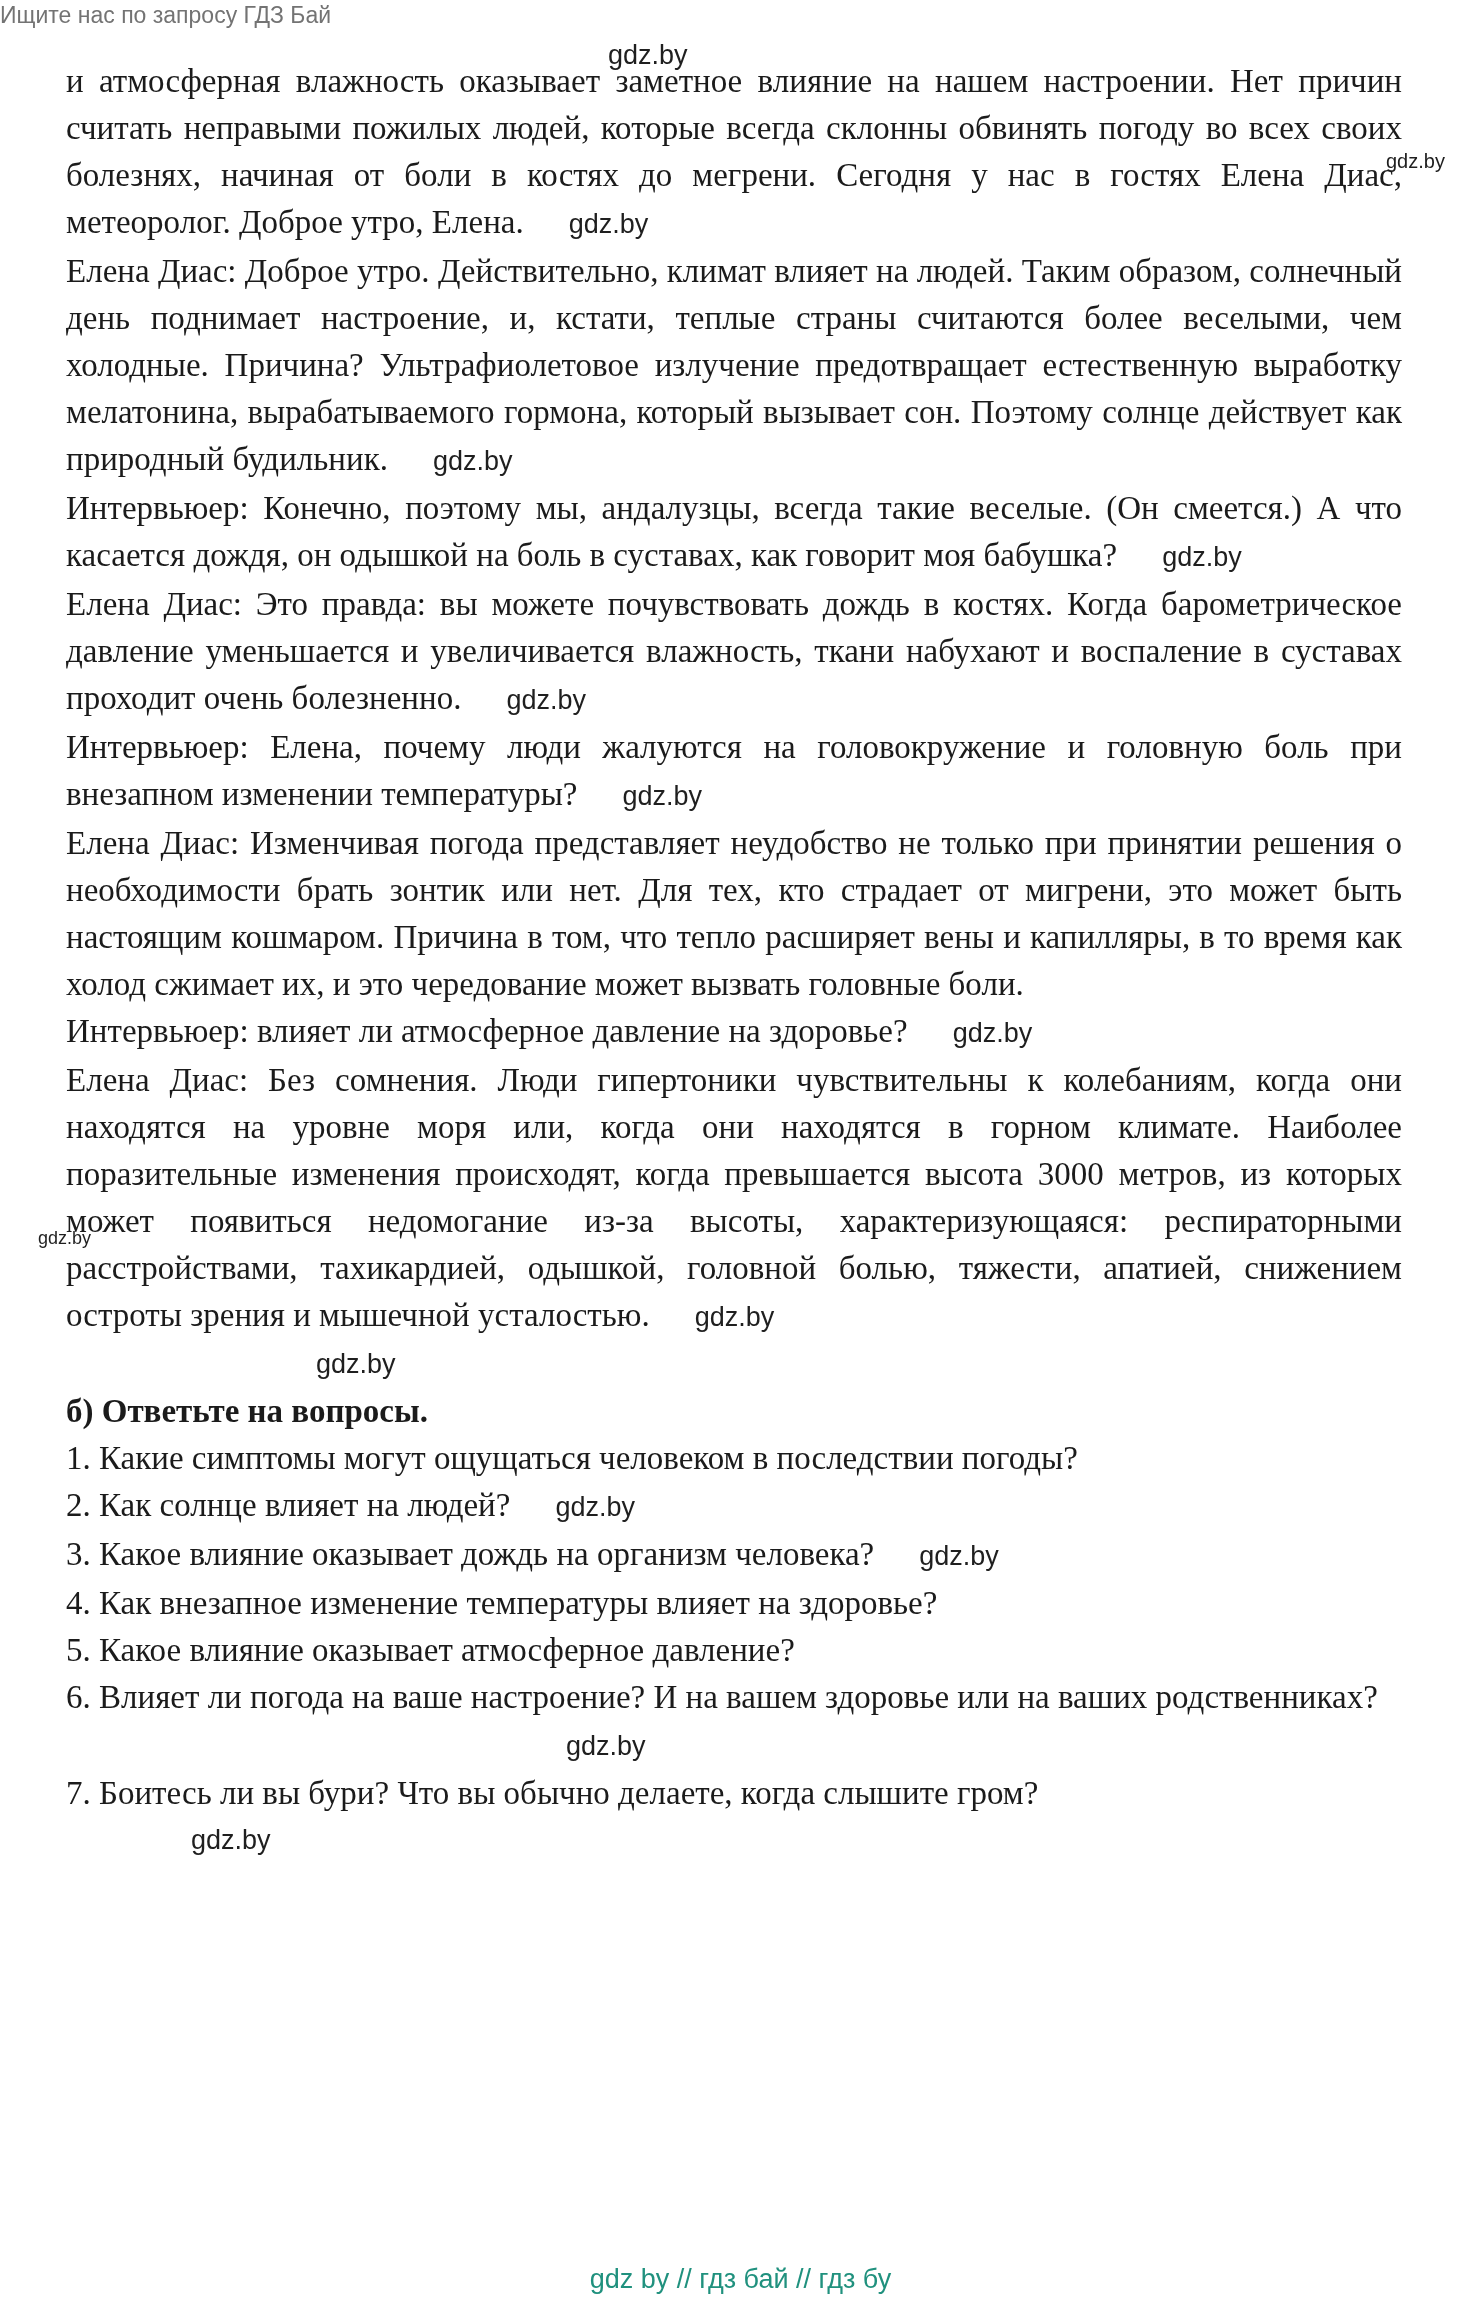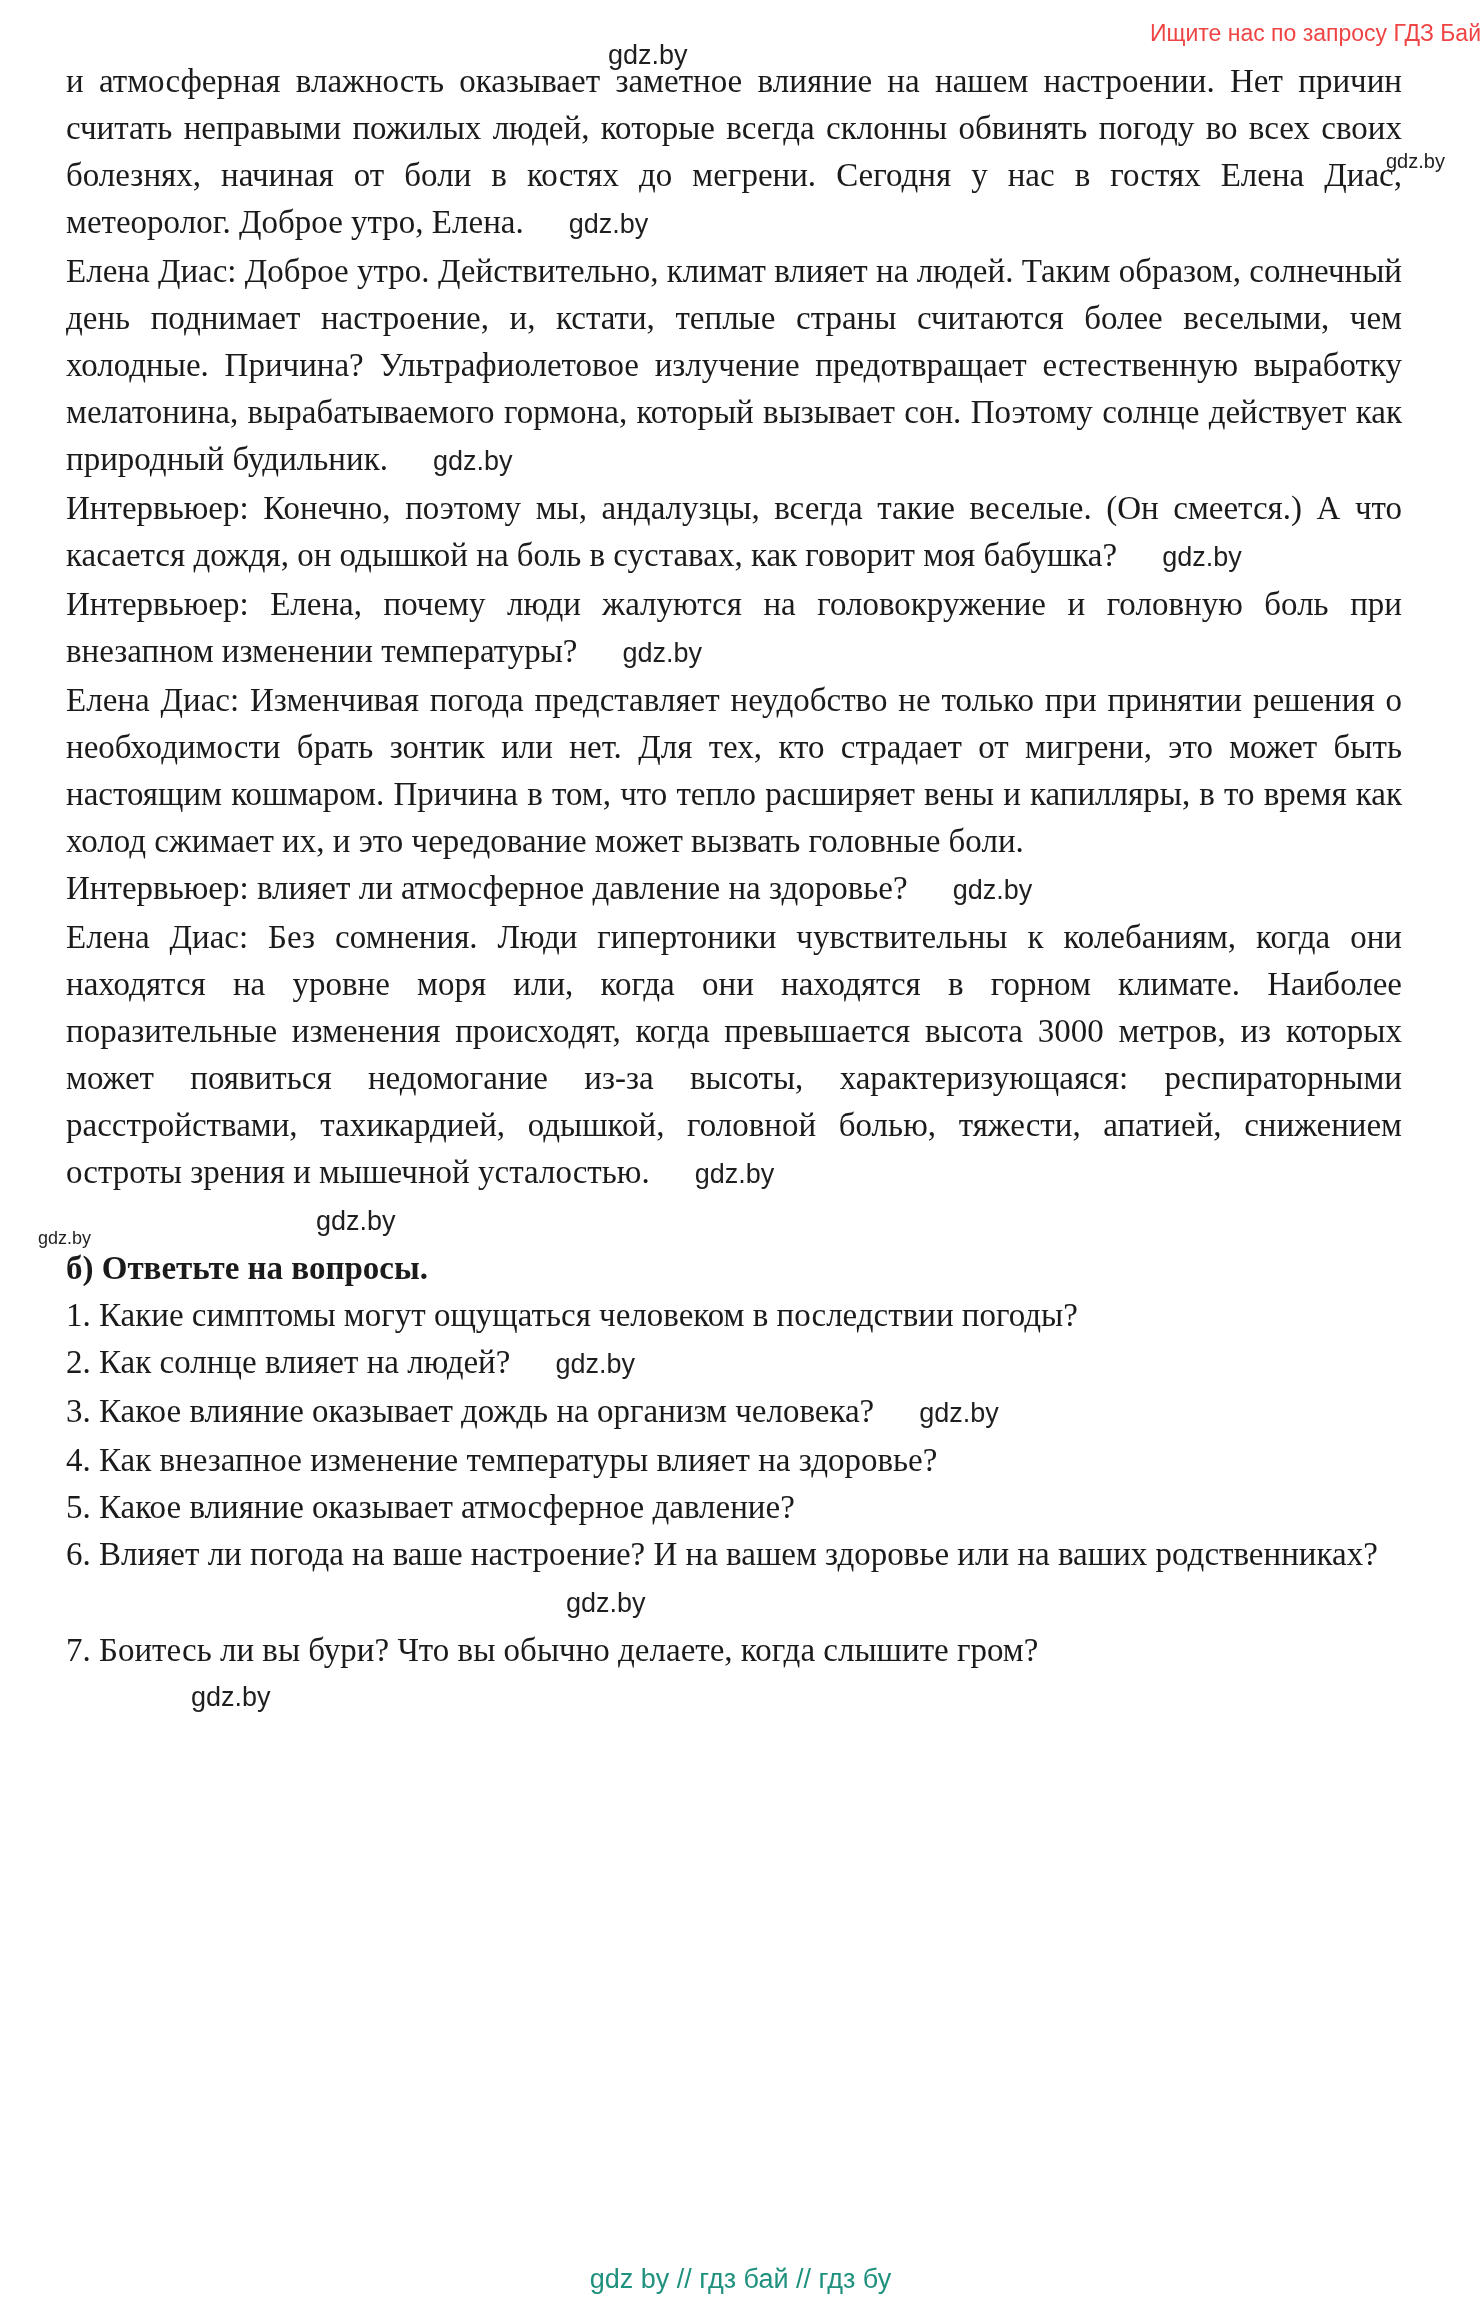--- a/index.html
+++ b/index.html
@@ -7,27 +7,27 @@
   body {
     width: 1481px;
     height: 2297px;
     position: relative;
     overflow: hidden;
     font-family: "Liberation Serif", serif;
     color: #1b1b1b;
   }
   .promo {
     position: absolute;
-    top: 20px;
+    top: 2px;
     left: 0;
     width: 100%;
-    text-align: right;
+    text-align: left;
     font-family: "Liberation Sans", sans-serif;
     font-size: 23px;
-    color: #ef4444;
+    color: #737373;
     cursor: pointer;
   }
   .wm {
     font-family: "Liberation Sans", sans-serif;
     color: #1f1f1f;
   }
   .wm-top {
     position: absolute;
     top: 40px;
     left: 608px;
@@ -90,20 +90,21 @@
 <div class="promo">Ищите нас по запросу ГДЗ Бай</div>
 
 <div class="wm wm-top">gdz.by</div>
 <div class="wm wm-right">gdz.by</div>
 <div class="wm wm-left">gdz.by</div>
 
 <div class="article" id="article">
     <p class="para"><span>и атмосферная влажность оказывает заметное влияние на нашем настроении. Нет причин считать неправыми пожилых людей, которые всегда склонны обвинять погоду во всех своих болезнях, начиная от боли в костях до мегрени. Сегодня у нас в гостях Елена Диас, метеоролог. Доброе утро, Елена.</span><span class="wm-inline">gdz.by</span></p>
     <p class="para"><span>Елена Диас: Доброе утро. Действительно, климат влияет на людей. Таким образом, солнечный день поднимает настроение, и, кстати, теплые страны считаются более веселыми, чем холодные. Причина? Ультрафиолетовое излучение предотвращает естественную выработку мелатонина, вырабатываемого гормона, который вызывает сон. Поэтому солнце действует как природный будильник.</span><span class="wm-inline">gdz.by</span></p>
     <p class="para"><span>Интервьюер: Конечно, поэтому мы, андалузцы, всегда такие веселые. (Он смеется.) А что касается дождя, он одышкой на боль в суставах, как говорит моя бабушка?</span><span class="wm-inline">gdz.by</span></p>
+    <p class="para"><span>Елена Диас: Это правда: вы можете почувствовать дождь в костях. Когда барометрическое давление уменьшается и увеличивается влажность, ткани набухают и воспаление в суставах проходит очень болезненно.</span><span class="wm-inline">gdz.by</span></p>
     <p class="para"><span>Интервьюер: Елена, почему люди жалуются на головокружение и головную боль при внезапном изменении температуры?</span><span class="wm-inline">gdz.by</span></p>
     <p class="para"><span>Елена Диас: Изменчивая погода представляет неудобство не только при принятии решения о необходимости брать зонтик или нет. Для тех, кто страдает от мигрени, это может быть настоящим кошмаром. Причина в том, что тепло расширяет вены и капилляры, в то время как холод сжимает их, и это чередование может вызвать головные боли.</span></p>
     <p class="para"><span>Интервьюер: влияет ли атмосферное давление на здоровье?</span><span class="wm-inline">gdz.by</span></p>
     <p class="para"><span>Елена Диас: Без сомнения. Люди гипертоники чувствительны к колебаниям, когда они находятся на уровне моря или, когда они находятся в горном климате. Наиболее поразительные изменения происходят, когда превышается высота 3000 метров, из которых может появиться недомогание из-за высоты, характеризующаяся: респираторными расстройствами, тахикардией, одышкой, головной болью, тяжести, апатией, снижением остроты зрения и мышечной усталостью.</span><span class="wm-inline">gdz.by</span></p>
     <p class="wm-line wm-line-a">gdz.by</p>
     <p class="heading"><span>б) Ответьте на вопросы.</span></p>
     <p class="qline"><span>1. Какие симптомы могут ощущаться человеком в последствии погоды?</span></p>
     <p class="qline"><span>2. Как солнце влияет на людей?</span><span class="wm-inline">gdz.by</span></p>
     <p class="qline"><span>3. Какое влияние оказывает дождь на организм человека?</span><span class="wm-inline">gdz.by</span></p>
     <p class="qline"><span>4. Как внезапное изменение температуры влияет на здоровье?</span></p>

